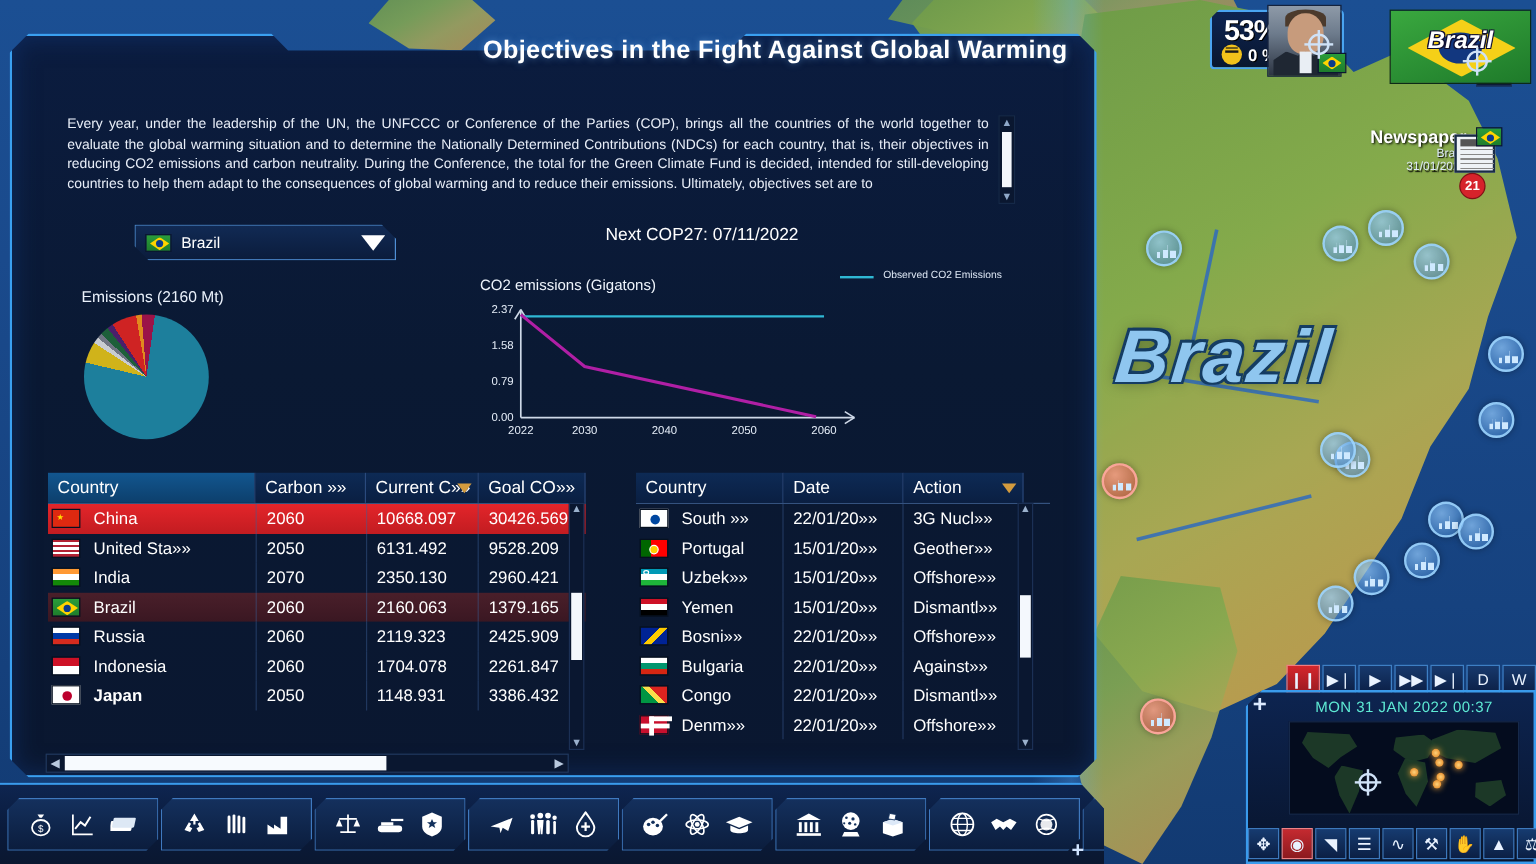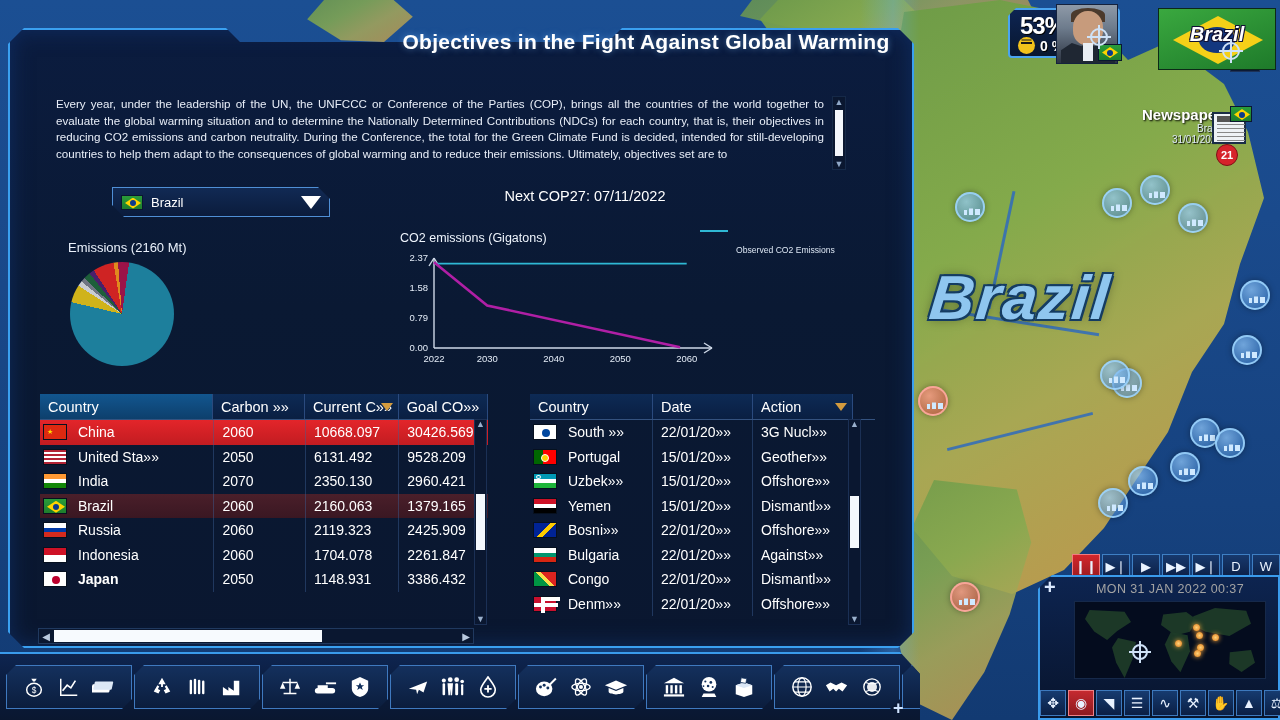--- a/index.html
+++ b/index.html
@@ -158,21 +158,21 @@
     position:absolute; left:70px; top:262px; width:104px; height:104px;
     border-radius:50%;
   }
 
   
   #chart-title { position:absolute; left:400px; top:231px; color:#eef4fc; font-size:12.5px; }
   #chart-area { position:absolute; left:400px; top:250px; width:320px; height:125px; }
   #legend { position:absolute; left:700px; top:224px; width:175px; }
   .leg-row { display:flex; gap:8px; align-items:flex-start; margin-bottom:14px; }
   .leg-line { width:28px; height:2px; margin-top:6px; flex:0 0 auto; }
-  .leg-txt { color:#dde7f4; font-size:8.6px; line-height:11px; text-align:justify;margin-top:21px; }
+  .leg-txt { color:#dde7f4; font-size:8.6px; line-height:11px; text-align:justify; }
 
   
   .tbl { position:absolute; }
   .thead { display:flex; height:25px; }
   .th {
     color:#ffffff; font-size:14.5px; display:flex; align-items:center;
     padding-left:8px; border-right:1px solid #2a4a7e; position:relative;
     background:linear-gradient(180deg,#12568f,#0d3f6c);
   }
   .th.dark { background:linear-gradient(180deg,#0d2a55,#0a1f42); }
@@ -303,21 +303,21 @@
   }
   .sbtn.active { background:linear-gradient(180deg,#d4262c,#9b1b20); border-color:#f07b7f; }
   #minimap-panel {
     position:absolute; left:1038px; top:575px; width:242px; height:145px;
     background:linear-gradient(180deg,#0d2450,#08142c);
     border:2px solid #3a9bec; box-shadow:0 0 8px rgba(60,150,240,.5);
     clip-path: polygon(14px 0, 242px 0, 242px 145px, 0 145px, 0 14px);
   }
   #mm-plus { position:absolute; left:1044px; top:576px; color:#dceaff; font-size:20px; font-weight:bold; }
   #clock { position:absolute; left:1070px; top:582px; width:200px; text-align:center;
-           color:#a3a3a3; font-size:12.5px; letter-spacing:.4px; }
+           color:#5eead4; font-size:12.5px; letter-spacing:.4px; }
   #minimap {
     position:absolute; left:1074px; top:601px; width:192px; height:78px;
     background:#040c1e; border:1px solid #16294a; overflow:hidden;
   }
   .cont { position:absolute; background:#1d3b28; opacity:.95; }
   .hotspot { position:absolute; width:7px; height:7px; border-radius:50%;
              background:radial-gradient(circle,#ffd27a,#e07a17); box-shadow:0 0 5px #ffae3c; }
   #mm-reticle { position:absolute; left:1132px; top:644px; width:16px; height:16px;
     border:2px solid #cfe2f7; border-radius:50%; }
   #mm-reticle::before,#mm-reticle::after{content:"";position:absolute;background:#cfe2f7;}

